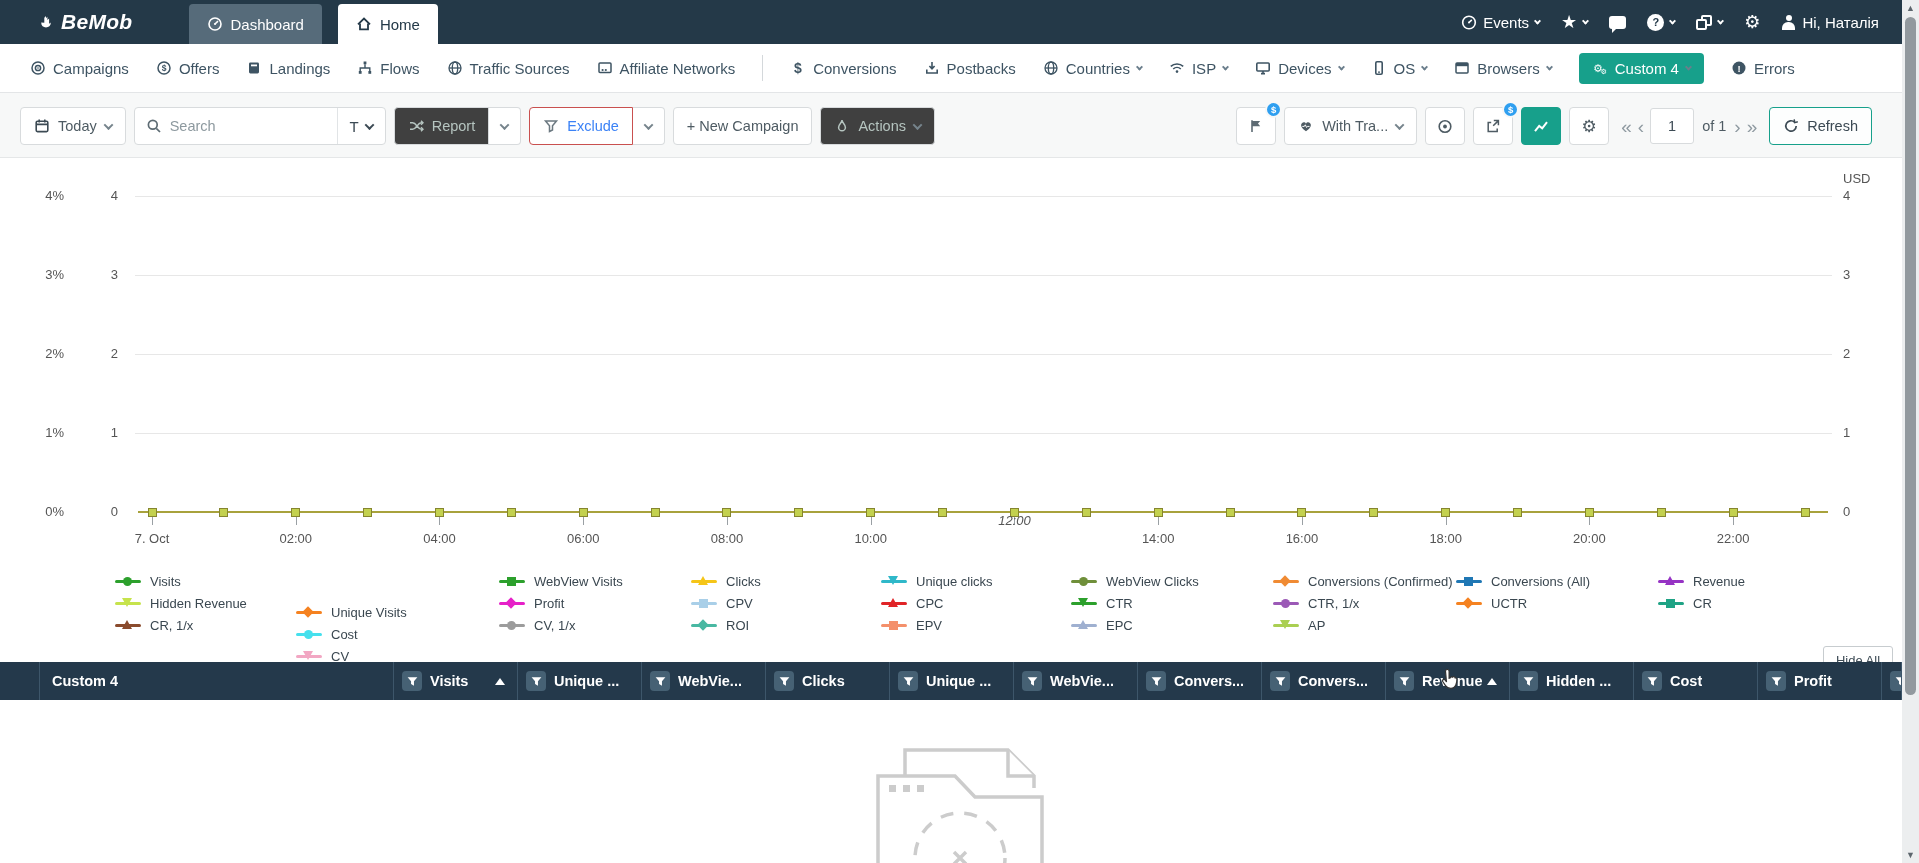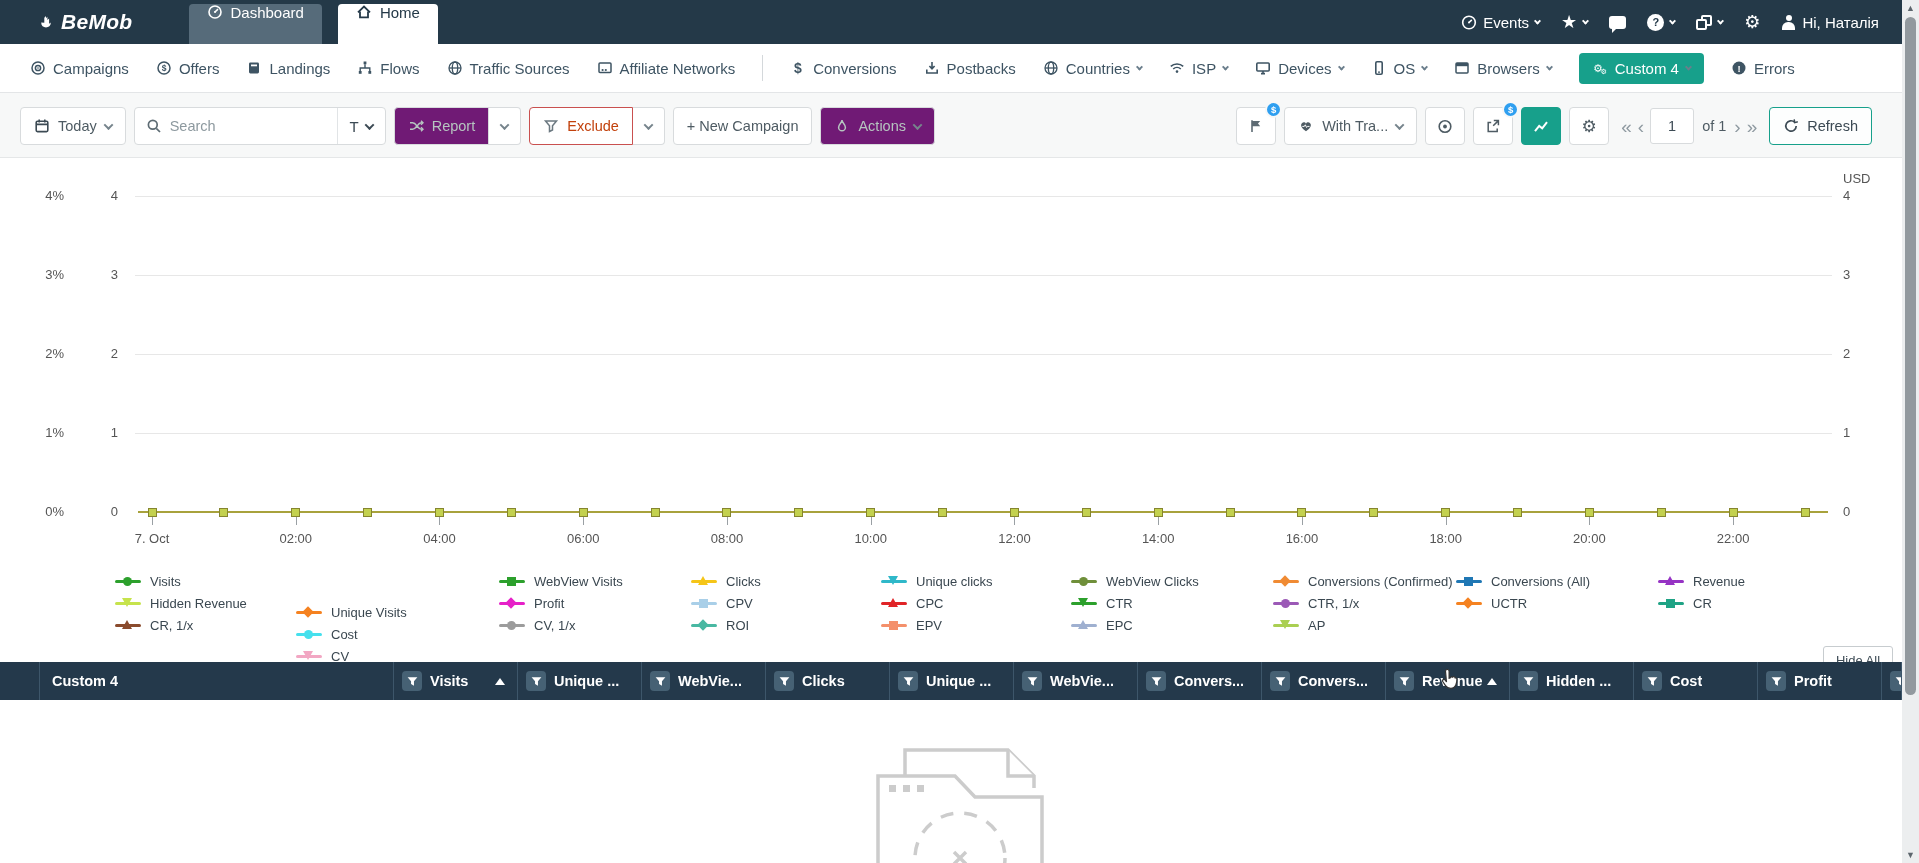--- a/index.html
+++ b/index.html
@@ -4,21 +4,21 @@
 <style>
   * { margin:0; padding:0; box-sizing:border-box; }
   html,body { width:1919px; height:863px; overflow:hidden; }
   body { font-family:"Liberation Sans", sans-serif; background:#fff; position:relative; color:#3c4a54; }
 
   
   .topbar { position:absolute; left:0; top:0; width:1919px; height:44px; background:#243948; display:flex; align-items:center; }
   .brand { display:flex; align-items:center; gap:7px; margin-left:38px; color:#fff; }
   .brand-txt { font-size:21px; font-weight:bold; font-style:italic; letter-spacing:.3px; }
   .toptabs { display:flex; align-items:flex-end; height:44px; margin-left:56px; }
-  .toptab { height:40px; margin-top:4px; display:flex; align-items:flex-start; gap:8px; padding:0 18px; font-size:15px; border-radius:4px 4px 0 0; cursor:pointer; }
+  .toptab { height:40px; margin-top:4px; display:flex; align-items:center; gap:8px; padding:0 18px; font-size:15px; border-radius:4px 4px 0 0; cursor:pointer; }
   .toptab.dash { background:#566b7a; color:#fff; }
   .toptab.home { background:#fff; color:#243948; margin-left:16px; }
   .topright { position:absolute; right:40px; top:0; height:44px; display:flex; align-items:center; gap:21px; color:#fff; font-size:15px; }
   .topitem { display:flex; align-items:center; gap:6px; cursor:pointer; }
   .chev { display:inline-block; width:7px; height:7px; border-right:2px solid currentColor; border-bottom:2px solid currentColor; transform:rotate(45deg) translate(-1px,-1px); }
   .chev.sm { width:5px; height:5px; }
   .star-glyph { font-size:18px; line-height:1; }
   .chatbubble { position:relative; width:17px; height:13px; background:#fff; border-radius:3px; }
   .chatbubble:after { content:""; position:absolute; left:3px; bottom:-4px; border:4px solid transparent; border-top-color:#fff; border-left-color:#fff; }
   .circglyph { width:17px; height:17px; border-radius:50%; background:#fff; color:#243948; font-size:11px; font-weight:bold; display:flex; align-items:center; justify-content:center; }
@@ -38,26 +38,26 @@
   .nav-item.accent { background:#17a08b; color:#fff; padding:7px 13px; border-radius:4px; }
   .nav-div { width:1px; height:26px; background:#d4d8db; }
   .ic { display:inline-flex; width:16px; height:16px; align-items:center; justify-content:center; flex:none; }
   .ic svg { display:block; }
 
   
   .toolbar { position:absolute; left:0; top:93px; width:1902px; height:65px; background:#f7f8f8; border-bottom:1px solid #e5e7e8; }
   .tb-left { position:absolute; left:20px; top:14px; display:flex; gap:8px; align-items:center; }
   .btn { height:38px; background:#fff; border:1px solid #d8dbdd; border-radius:4px; display:inline-flex; align-items:center; gap:8px; padding:0 13px; font-size:14.5px; color:#4e5b63; cursor:pointer; }
   .btn .chev { color:#76848c; }
-  .btn.disabled { color:#b6c5c0; background:#701a75; cursor:default; }
+  .btn.disabled { color:#b6c5c0; background:#404040; cursor:default; }
   .btn.disabled .ic { color:#b6c5c0; }
   .btngroup { display:inline-flex; }
   .btngroup .btn:first-child { border-radius:4px 0 0 4px; }
   .btngroup .btn:last-child { border-radius:0 4px 4px 0; border-left:none; padding:0 12px; }
-  .btn.excl { border:1px solid #c9504f; border-radius:4px; color:#c2410c;text-align:right; }
+  .btn.excl { border:1px solid #c9504f; border-radius:4px; color:#3b82f6;text-align:right; }
   .btn.chev-seg { border-left:1px solid #d8dbdd; border-radius:0 4px 4px 0; }
   .searchbox { height:38px; background:#fff; border:1px solid #d8dbdd; border-radius:4px; display:inline-flex; align-items:center; width:252px; }
   .searchbox .ic { margin-left:11px; color:#5d6b73; }
   .searchbox input { border:none; outline:none; flex:1; min-width:0; font-size:14.5px; padding:0 8px; font-family:inherit; color:#3c4a54; background:transparent; }
   .searchbox input::placeholder { color:#8d999f; }
   .search-type { display:flex; align-items:center; gap:7px; padding:0 12px; height:100%; border-left:1px solid #e1e4e6; font-size:15px; color:#3c4a54; cursor:pointer; }
   .tb-right { position:absolute; right:30px; top:14px; display:flex; gap:8px; align-items:center; }
   .iconbtn { position:relative; width:40px; justify-content:center; padding:0; }
   .iconbtn.active { background:#17a08b; border-color:#17a08b; color:#fff; }
   .badge { position:absolute; top:-7px; right:-7px; width:17px; height:17px; border-radius:50%; background:#2f9ff0; border:2px solid #f7f8f8; color:#fff; font-size:9.5px; font-weight:bold; display:flex; align-items:center; justify-content:center; }
@@ -517,21 +517,21 @@
     <div class="xlab" style="left: 260.74px; top: 373px;">02:00</div>
     <div class="xtick" style="left: 439.48px; top: 359px;"></div>
     <div class="xlab" style="left: 404.48px; top: 373px;">04:00</div>
     <div class="xtick" style="left: 583.22px; top: 359px;"></div>
     <div class="xlab" style="left: 548.22px; top: 373px;">06:00</div>
     <div class="xtick" style="left: 726.96px; top: 359px;"></div>
     <div class="xlab" style="left: 691.96px; top: 373px;">08:00</div>
     <div class="xtick" style="left: 870.7px; top: 359px;"></div>
     <div class="xlab" style="left: 835.7px; top: 373px;">10:00</div>
     <div class="xtick" style="left: 1014.44px; top: 359px;"></div>
-    <div class="xlab" style="left: 979.44px; top: 373px;">12:00</div>
+    <div class="xlab" style="left: 979.44px; top: 355px; font-style: italic;">12:00</div>
     <div class="xtick" style="left: 1158.18px; top: 359px;"></div>
     <div class="xlab" style="left: 1123.18px; top: 373px;">14:00</div>
     <div class="xtick" style="left: 1301.92px; top: 359px;"></div>
     <div class="xlab" style="left: 1266.92px; top: 373px;">16:00</div>
     <div class="xtick" style="left: 1445.66px; top: 359px;"></div>
     <div class="xlab" style="left: 1410.66px; top: 373px;">18:00</div>
     <div class="xtick" style="left: 1589.4px; top: 359px;"></div>
     <div class="xlab" style="left: 1554.4px; top: 373px;">20:00</div>
     <div class="xtick" style="left: 1733.14px; top: 359px;"></div>
     <div class="xlab" style="left: 1698.14px; top: 373px;">22:00</div>

